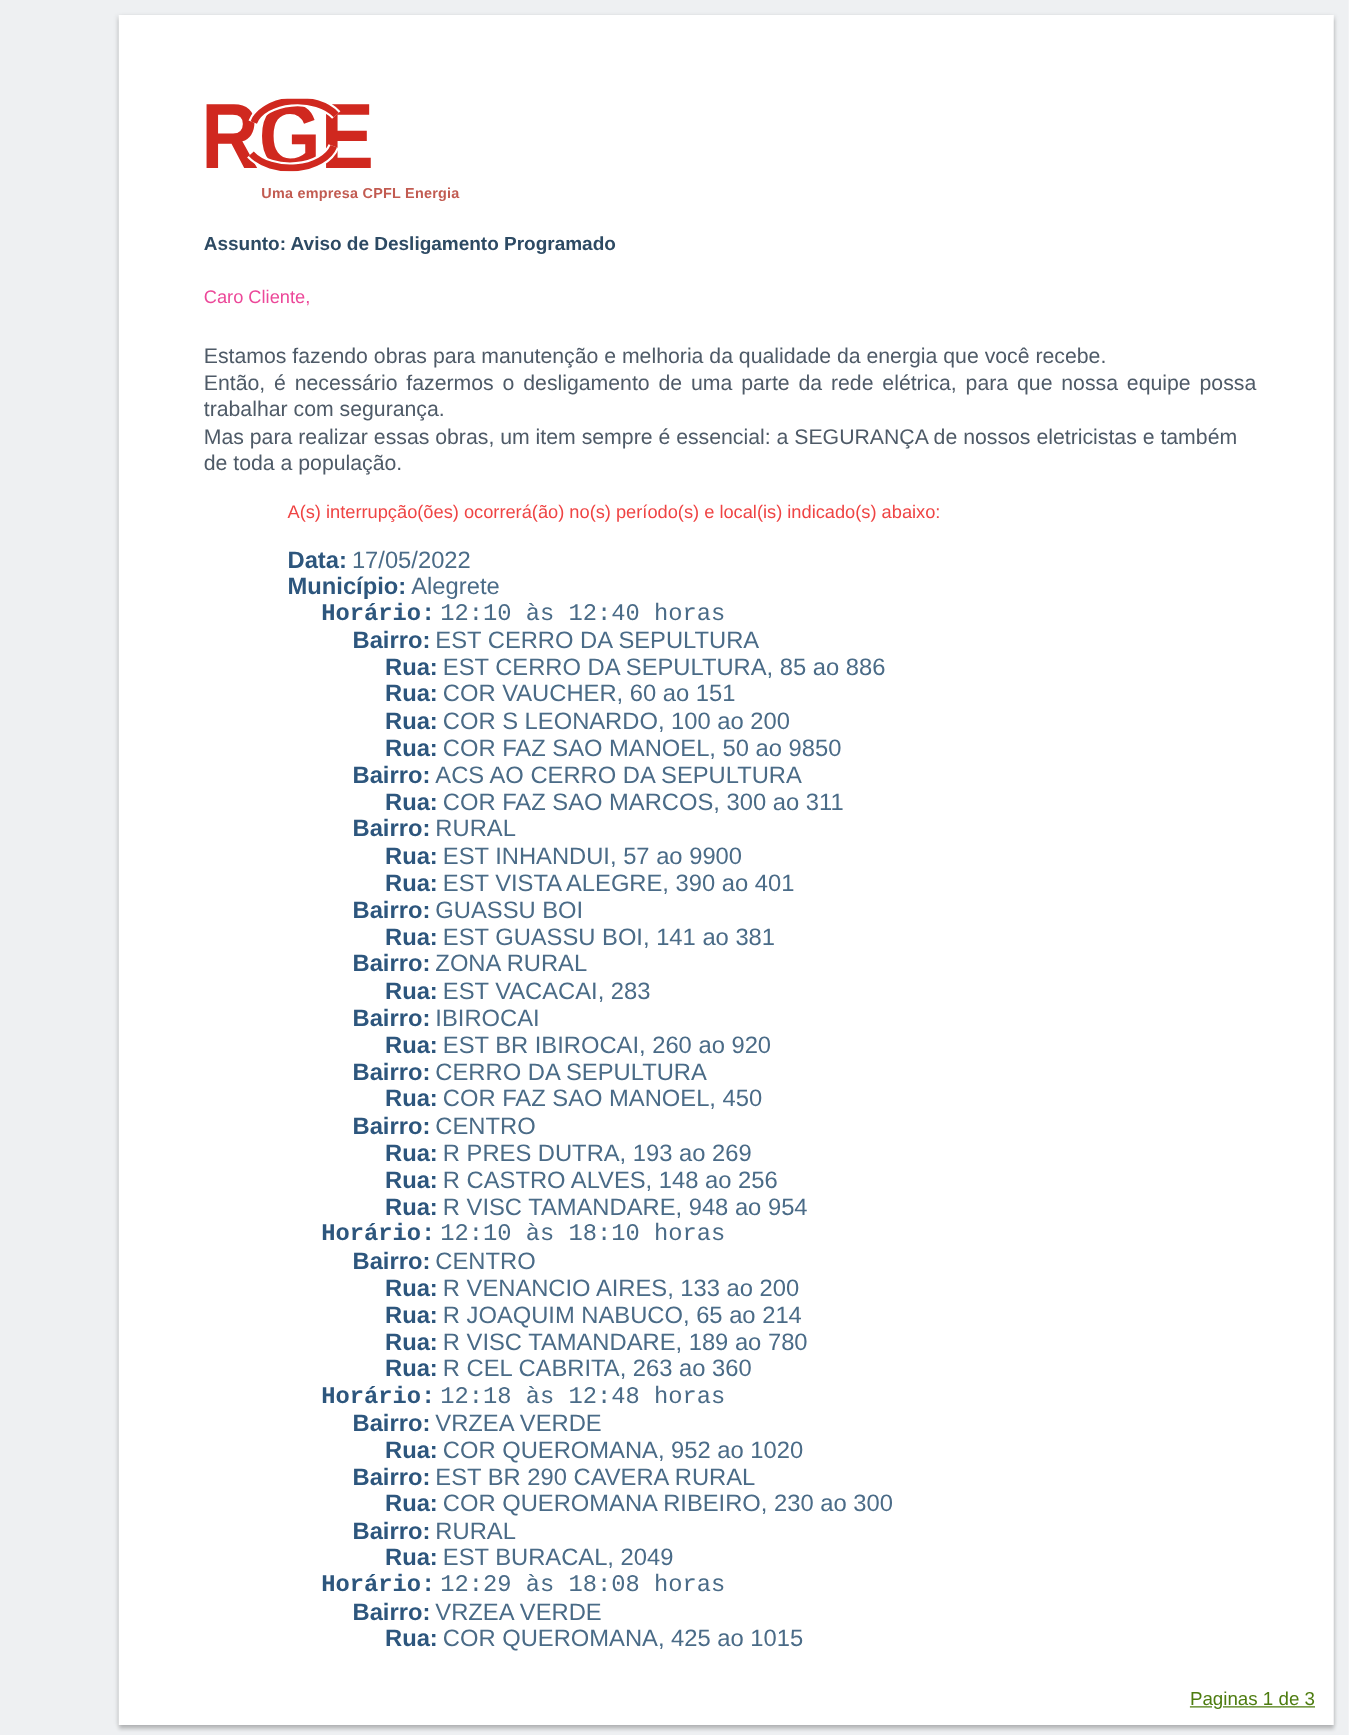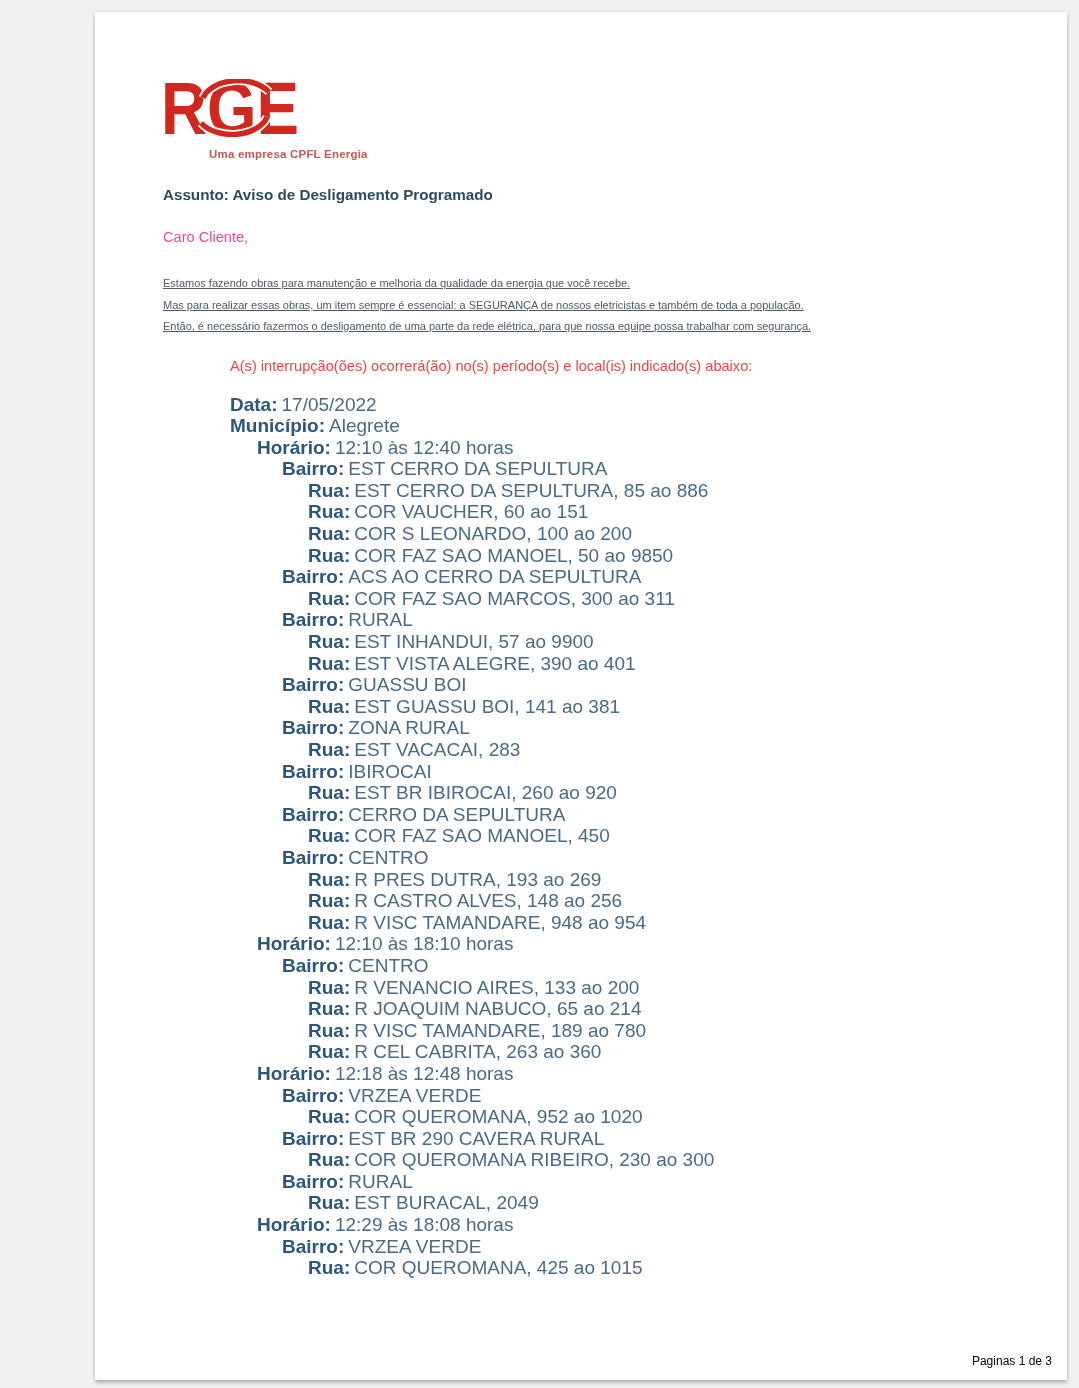--- a/index.html
+++ b/index.html
@@ -41,52 +41,52 @@
   
   .greeting {
     margin-top: 24px;
     font-size: 14.6px;
     color: #ec4899;
     line-height: 19px;
   }
   .paragraph {
     margin-top: 26px;
     width: 842px;
-    font-size: 11px;
+    font-size: 17px;
     color: #4e5a67;
-    text-decoration: underline;
   }
   .para-line { line-height: 21.5px; }
   .para-line.justified { text-align: justify; }
   .intro {
     margin-top: 19px;
     margin-left: 67px;
     font-size: 14.6px;
     color: #ef4444;
     line-height: 19px;
   }
   
   .schedule {
     margin-top: 18px;
     margin-left: 67px;
     font-size: 19px;
   }
   .line { line-height: 21.6px; white-space: nowrap; }
   .line .lbl { font-weight: bold; color: #2d567d; margin-right: 4px; }
   .line .val { color: #4a6b87; }
   .lvl-root    { margin-left: 0; }
-  .lvl-horario { margin-left: 27px; }
+  .lvl-horario { margin-left: 27px; font-family: Liberation Mono, monospace; }
   .lvl-bairro  { margin-left: 52px; }
   .lvl-rua     { margin-left: 78px; }
   
   .footer {
     position: absolute;
     right: 15px; bottom: 12px;
-    font-size: 12px;
-    color: #000000;
+    font-size: 15px;
+    color: #4d7c0f;
+    text-decoration: underline;
   }
 </style>
 </head>
 <body>
 
 <div class="paper">
 
   <div class="logo-block">
     <svg width="138" height="58" viewBox="0 0 138 58" aria-hidden="true">
       <text x="-2" y="55" font-family="Liberation Sans, sans-serif" font-weight="bold" font-size="74" fill="#d0281f" textLength="138" lengthAdjust="spacingAndGlyphs">RGE</text>
@@ -97,22 +97,22 @@
     </svg>
     <div class="logo-tagline">Uma empresa CPFL Energia</div>
   </div>
 
   <div class="h-line assunto">Assunto: Aviso de Desligamento Programado</div>
 
   <div class="greeting">Caro Cliente,</div>
 
   <div class="paragraph">
     <div class="para-line">Estamos fazendo obras para manutenção e melhoria da qualidade da energia que você recebe.</div>
+    <div class="para-line justified">Então, é necessário fazermos o desligamento de uma parte da rede elétrica, para que nossa equipe possa trabalhar com segurança.</div>
     <div class="para-line">Mas para realizar essas obras, um item sempre é essencial: a SEGURANÇA de nossos eletricistas e também de toda a população.</div>
-    <div class="para-line justified">Então, é necessário fazermos o desligamento de uma parte da rede elétrica, para que nossa equipe possa trabalhar com segurança.</div>
   </div>
 
   <div class="intro">A(s) interrupção(ões) ocorrerá(ão) no(s) período(s) e local(is) indicado(s) abaixo:</div>
 
   <div class="schedule">
     <div class="line lvl-root">
       <span class="lbl">Data:</span><span class="val">17/05/2022</span>
     </div>
     <div class="line lvl-root">
       <span class="lbl">Município:</span><span class="val">Alegrete</span>

